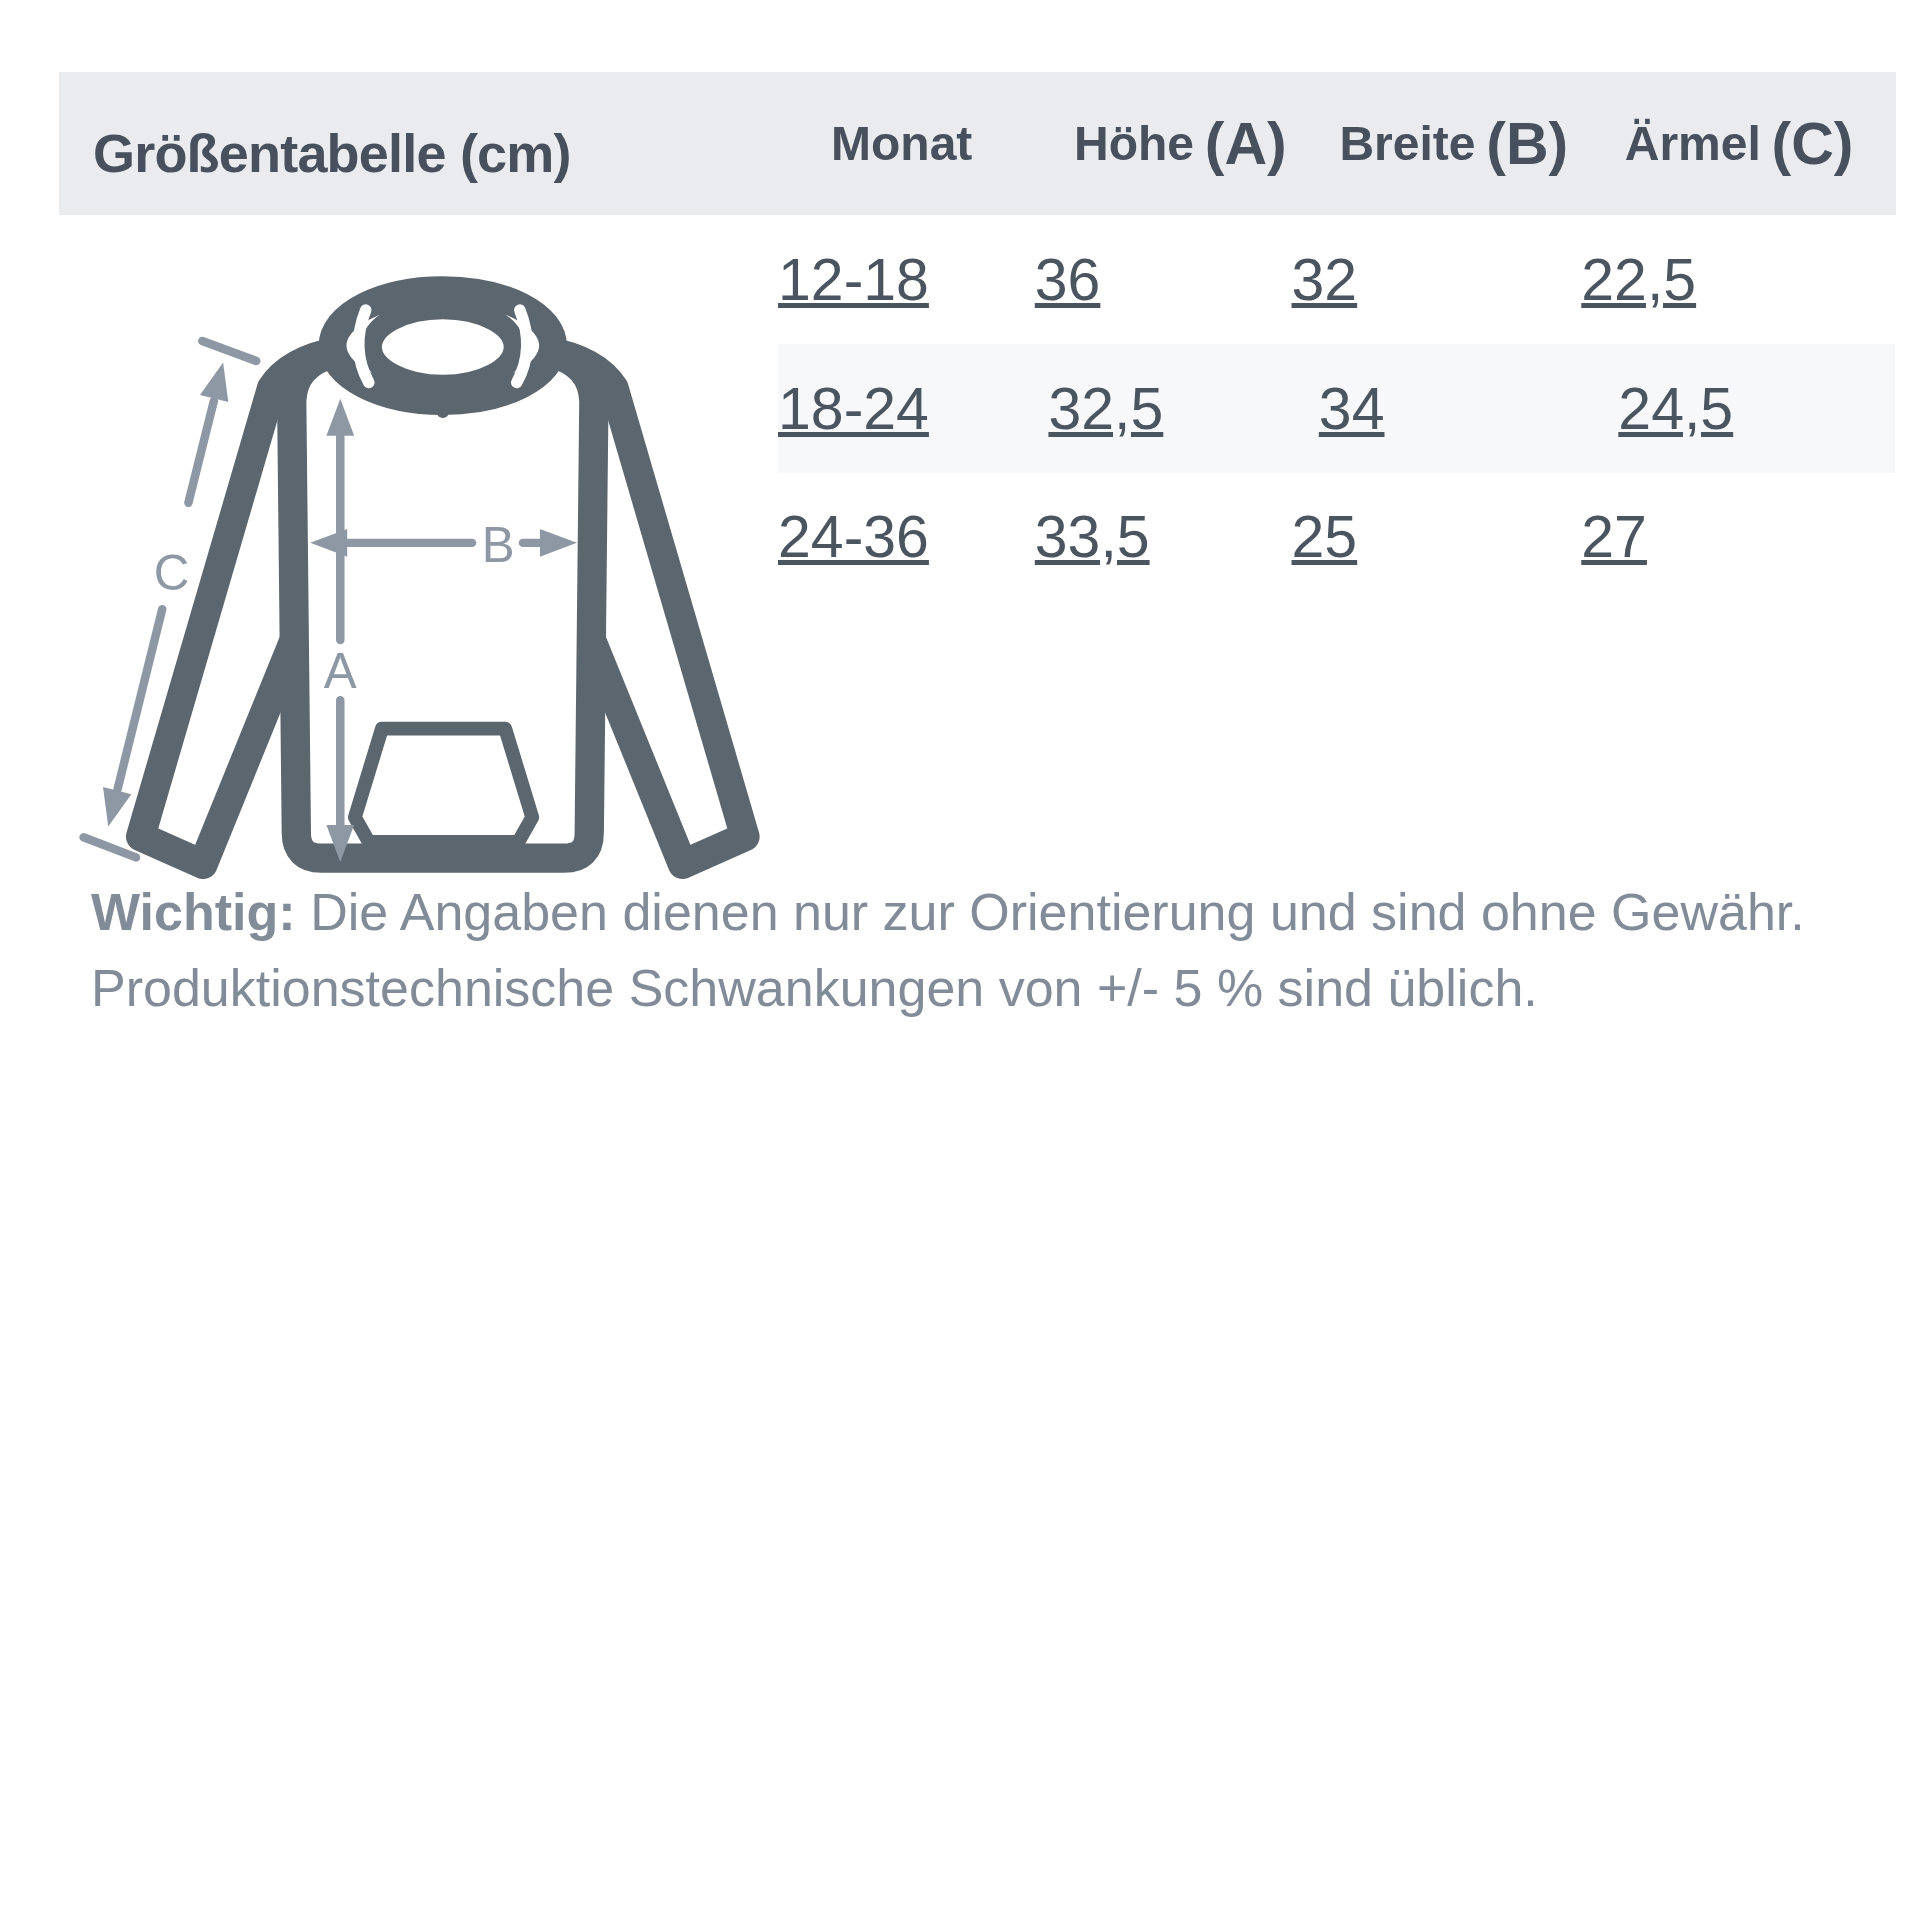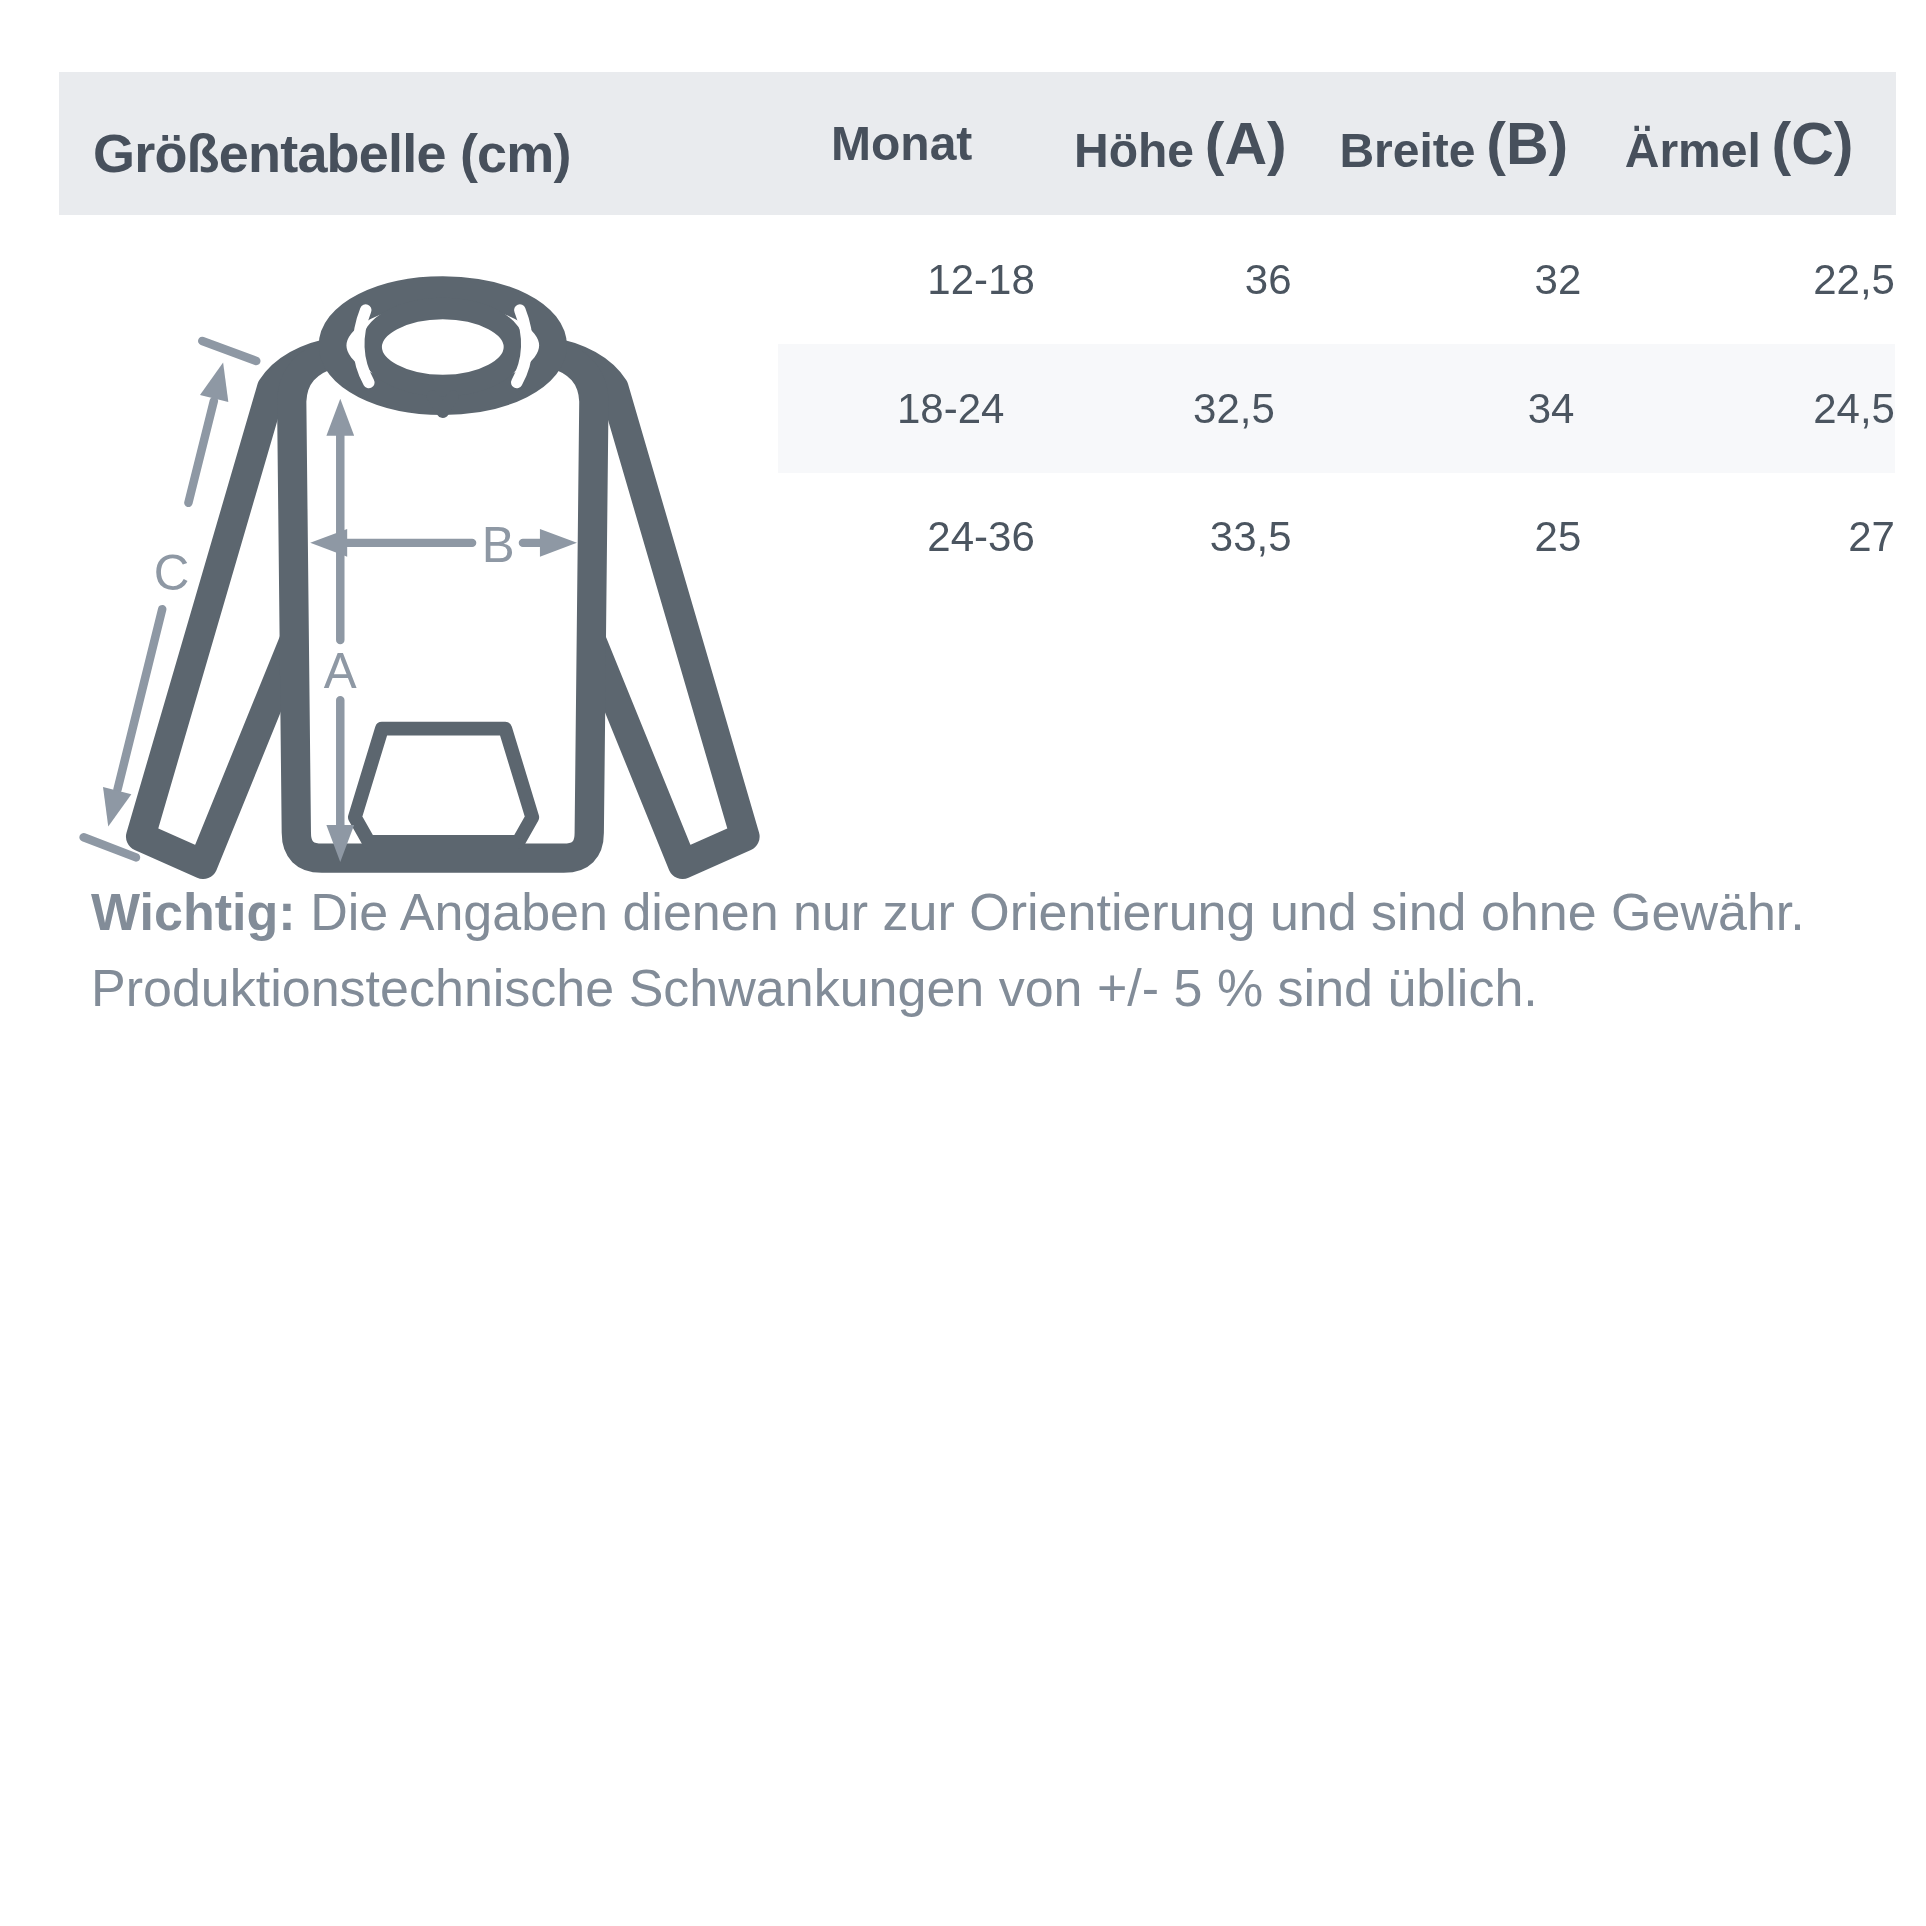--- a/index.html
+++ b/index.html
@@ -4,28 +4,28 @@
 <style>
   * { margin:0; padding:0; box-sizing:border-box; }
   html,body { background:#ffffff; }
   body { font-family:"Liberation Sans", sans-serif; }
   .page { position:relative; width:1926px; height:1926px; background:#ffffff; overflow:hidden; }
 
   
   .band { position:absolute; left:59px; top:72px; width:1837px; height:143px;
           display:flex; align-items:center; }
   .band-title { width:720px; padding-left:34px; font-size:54px; font-weight:700; letter-spacing:-0.8px;margin-top:19px; }
-  .hcol { display:flex; align-items:flex-end; justify-content:center; font-weight:700; }
+  .hcol { display:flex; align-items:center; justify-content:center; font-weight:700; }
   .hcol .hword { font-size:48px; }
   .hcol .hsuf  { font-size:59px; margin-left:10.8px; }
   .hcol.c0 { width:257px; } .hcol.c1 { width:257px; } .hcol.c2 { width:290px; } .hcol.c3 { width:314px; }
 
   
   .row { position:absolute; left:778px; width:1117px; height:129px; display:flex; align-items:center; }
-  .row .cell { text-align:right; font-size:42px; }
+  .row .cell { text-align:left; font-size:59px;text-decoration:underline; }
   .row .cell.c0 { width:257px; } .row .cell.c1 { width:257px; }
   .row .cell.c2 { width:290px; } .row .cell.c3 { width:314px; }
   .r0 { top:215px; } .r1 { top:344px;gap:44px; } .r2 { top:472px; }
 
   
   .diagram { position:absolute; left:62px; top:216px; width:740px; height:663px; }
   .diagram svg { width:100%; height:100%; display:block; }
   .dim-label { font-size:64px; font-family:"Liberation Sans", sans-serif; }
 
   

